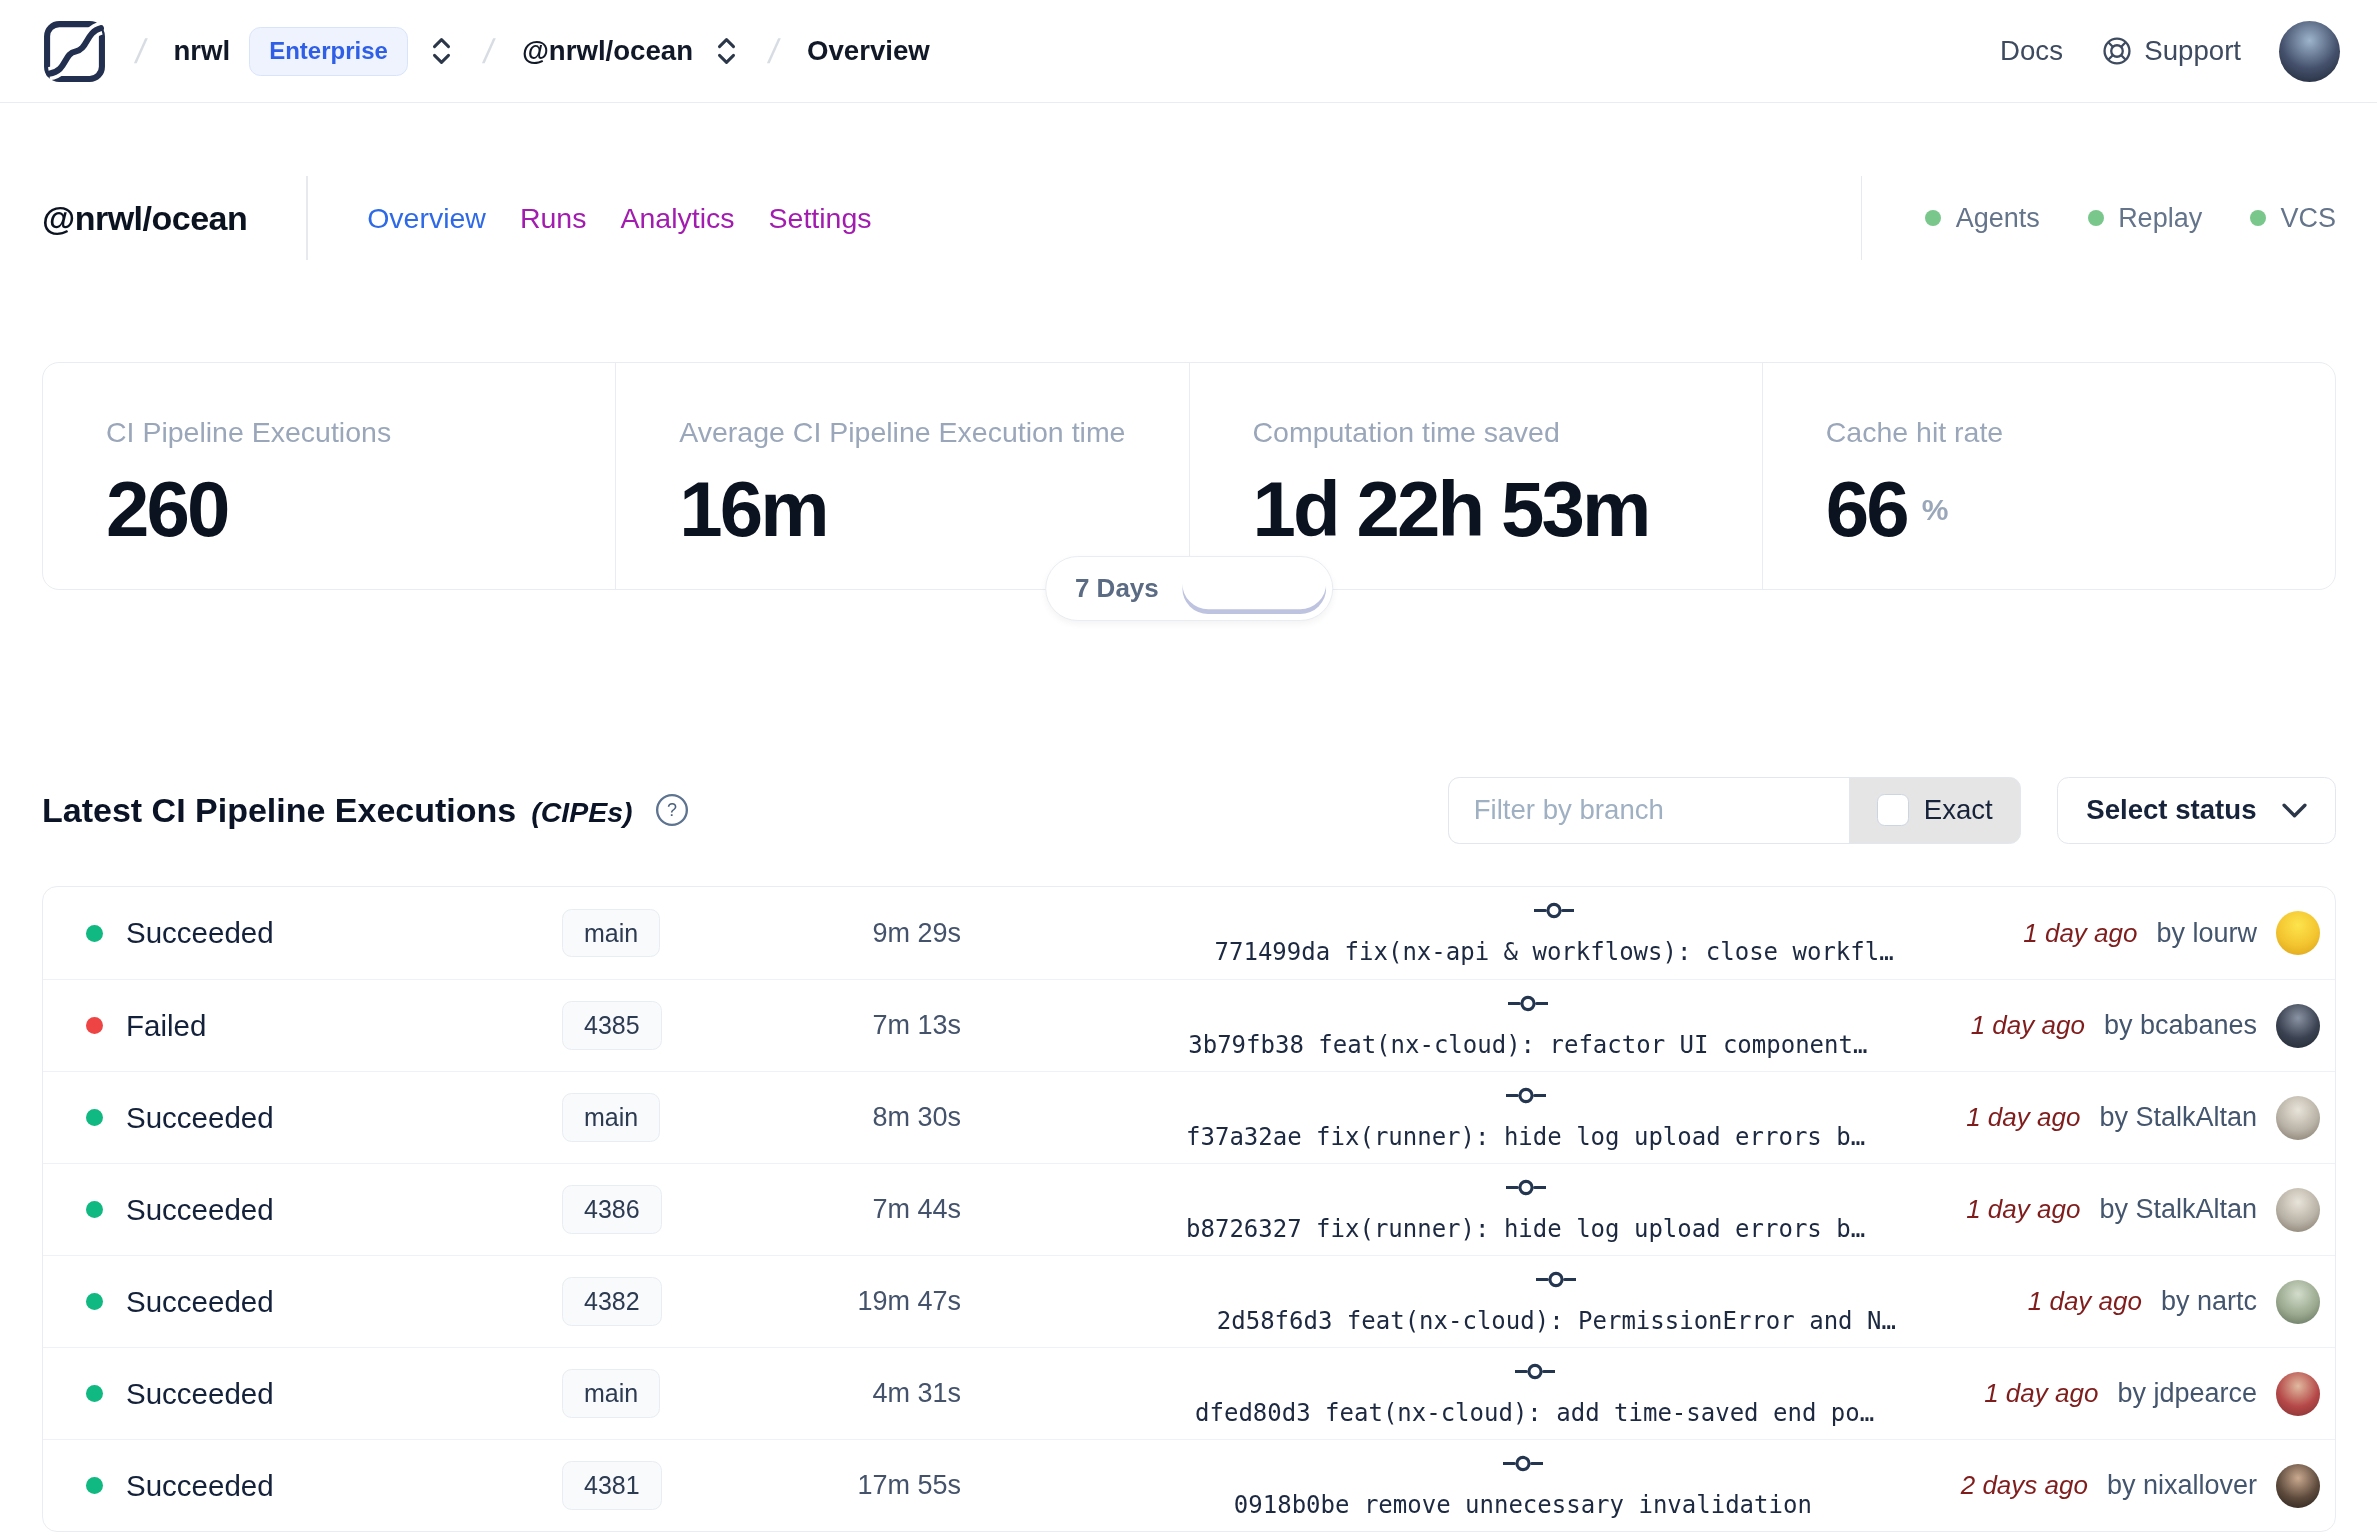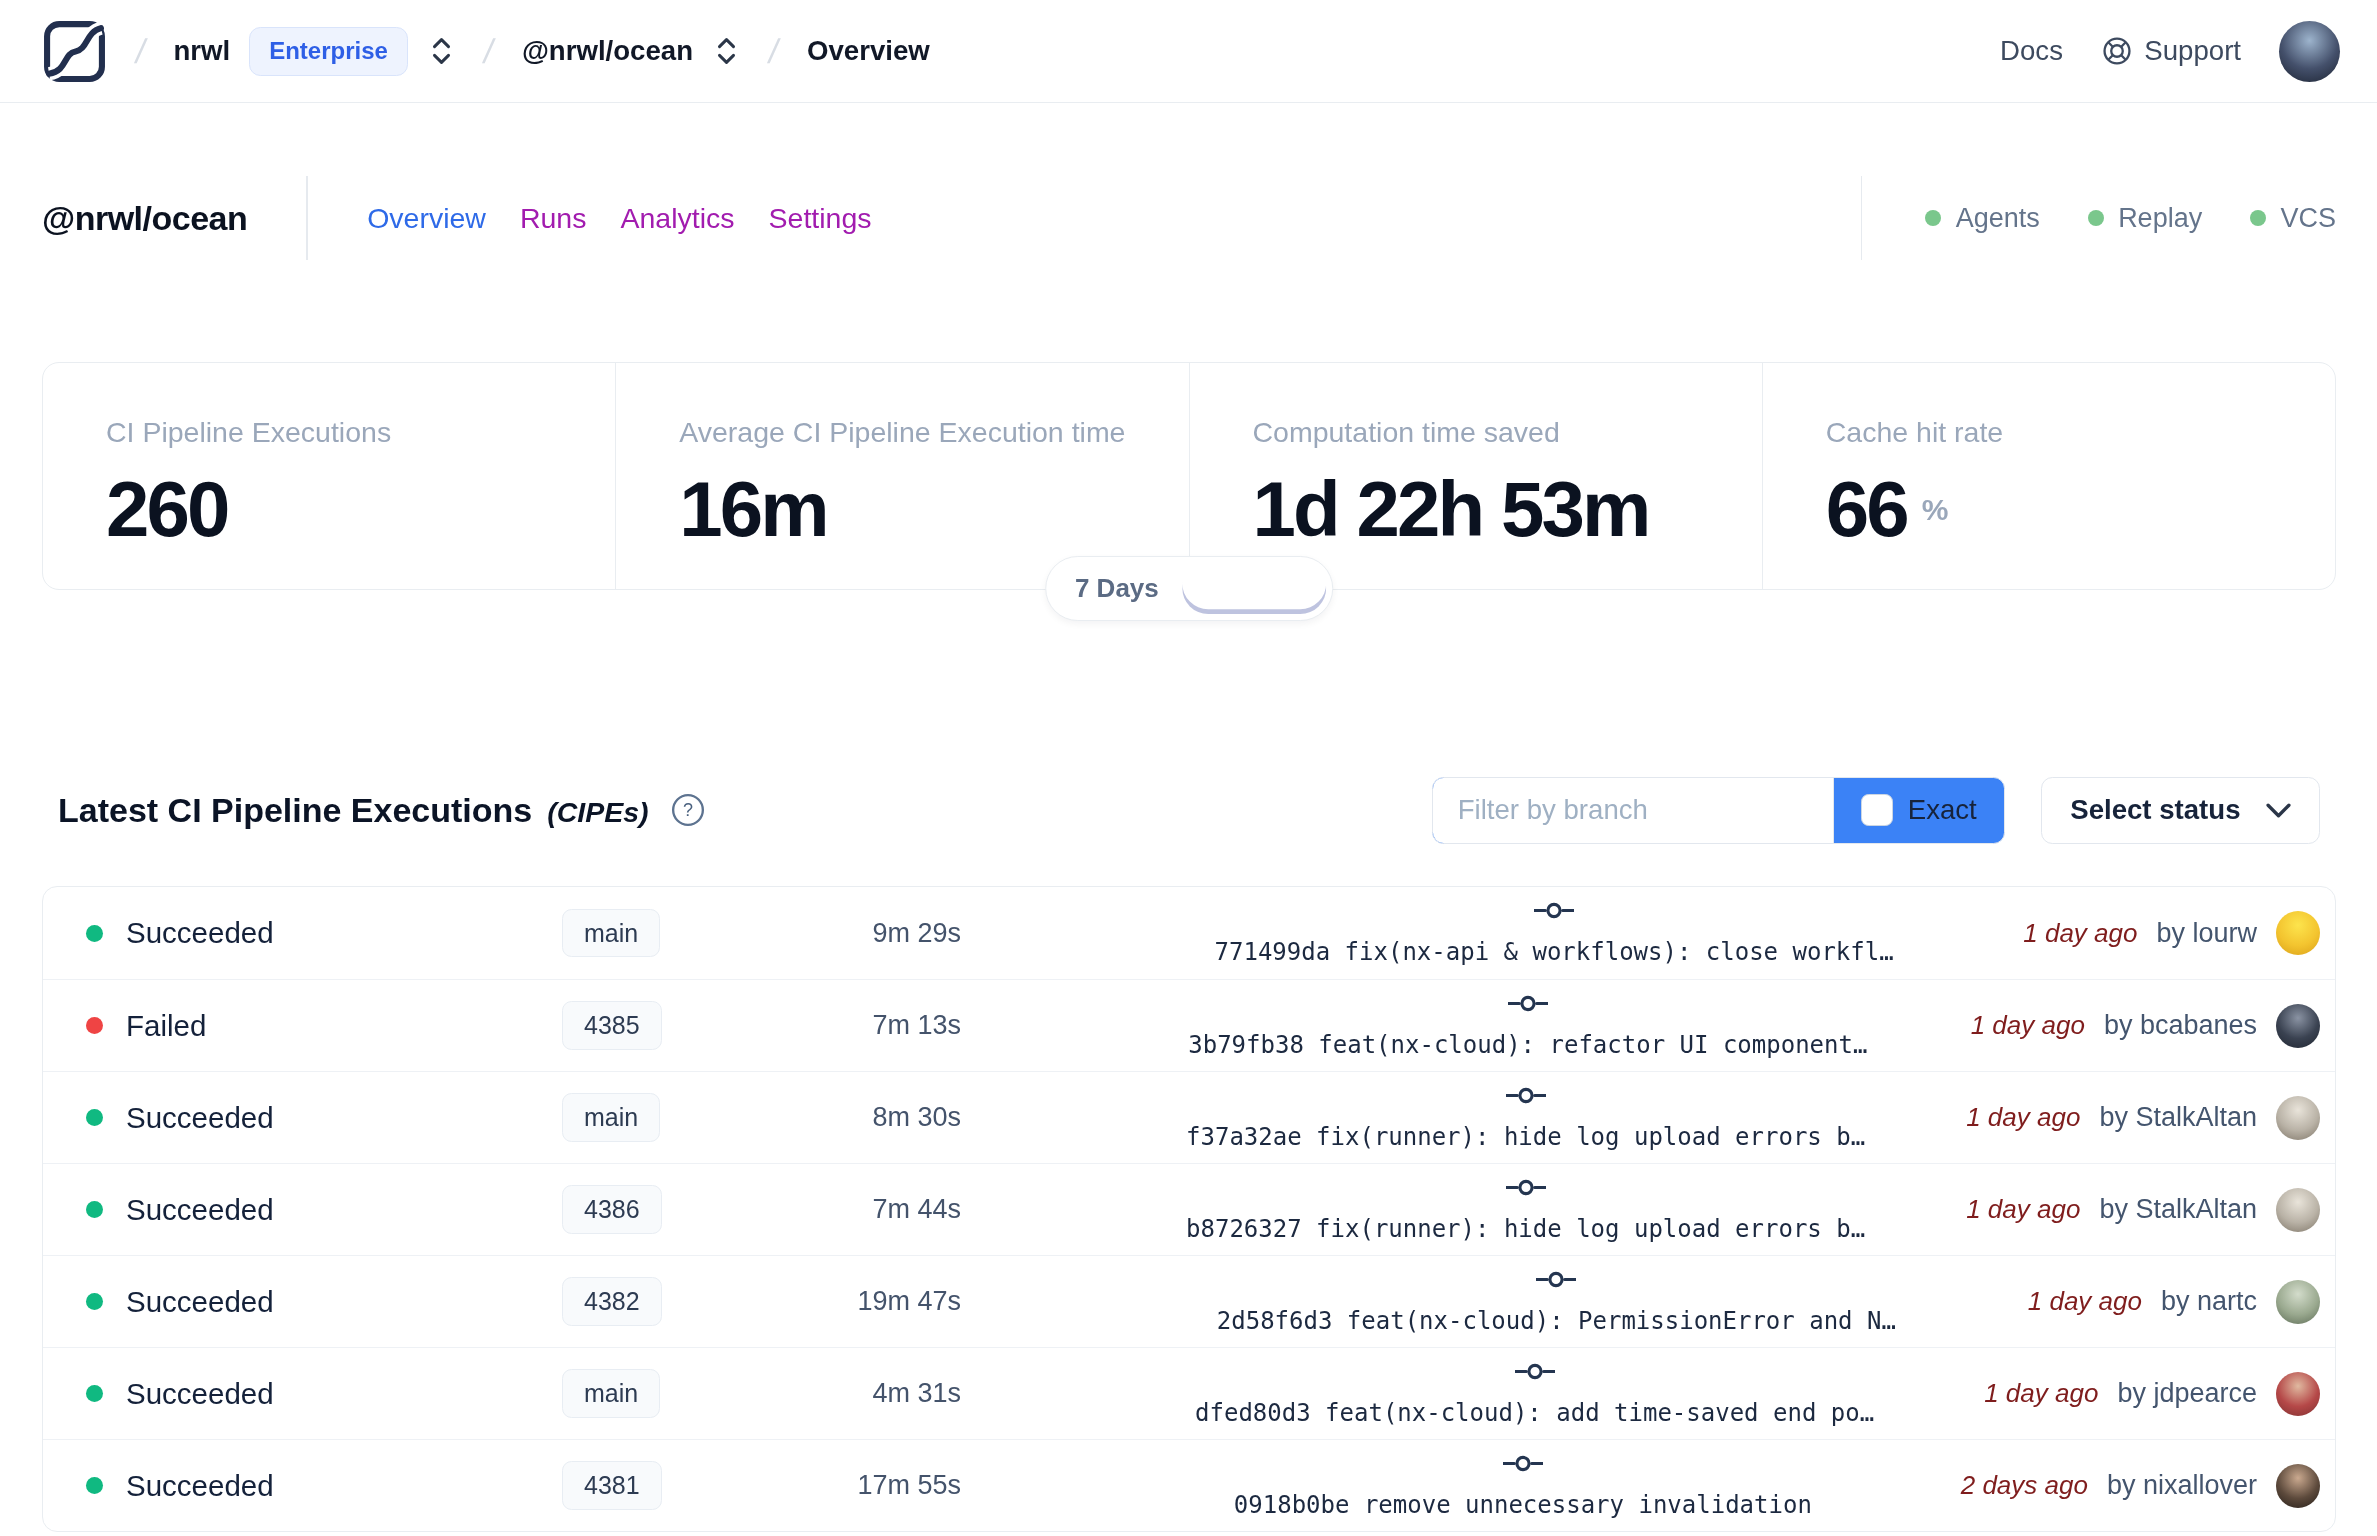--- a/index.html
+++ b/index.html
@@ -42,27 +42,27 @@
     display:flex;align-items:center;gap:15px;}
   .stat-unit{font-size:30px;font-weight:600;color:#9aa7ba;letter-spacing:0;}
   .stat-unit:empty{display:none;}
   .range-toggle{position:absolute;left:50%;bottom:-32px;transform:translateX(-50%);
     background:#fff;border:1.9px solid #e9edf1;border-radius:950px;padding:5.7px;display:flex;
     box-shadow:0 2.9px 7.6px rgba(15,23,42,.05);}
   .range-opt{font-size:26px;font-weight:600;color:#5b6b84;padding:10.5px 23px;border-radius:950px;cursor:pointer;white-space:nowrap;}
   .range-opt.selected{background:#2e5fe6;color:#fff;font-weight:700;
     box-shadow:inset 0 -4.8px 0 rgba(20,40,140,.28);}
   
-  .cipe-head{margin:186px 58px 0;display:flex;align-items:center;height:68px;}
+  .cipe-head{margin:186px 42px 0;display:flex;align-items:center;height:68px;}
   .section-title{font-size:34px;font-weight:700;color:#0b1426;display:flex;align-items:baseline;gap:15px;}
   .section-suffix{font-size:28.5px;font-style:italic;font-weight:600;color:#0b1426;}
   .help-btn{margin-left:21px;background:none;border:none;padding:0;cursor:pointer;display:flex;}
   .controls{margin-left:auto;display:flex;align-items:center;gap:36px;}
   .filter-box{display:flex;align-items:stretch;height:67px;border:1.9px solid #e2e7ee;border-radius:11.4px;
-    background:#3b82f6;box-sizing:border-box;overflow:hidden;}
+    background:#e5e5e5;box-sizing:border-box;overflow:hidden;}
   .filter-input{border:none;outline:none;width:350px;padding:0 25px;font-size:27.6px;
     font-family:"Liberation Sans",sans-serif;color:#17233a;}
   .filter-input::placeholder{color:#9fb0c3;}
   .exact-wrap{display:flex;align-items:center;gap:15px;padding:0 27px;border-left:1.9px solid #e2e7ee;}
   .exact-cb{appearance:none;-webkit-appearance:none;width:32px;height:32px;border:1.9px solid #ccd6e2;
     border-radius:7.6px;background:#fff;margin:0;cursor:pointer;}
   .exact-label{font-size:27.6px;font-weight:500;color:#17233a;}
   .status-select{height:67px;border:1.9px solid #e2e7ee;border-radius:11.4px;background:#fff;
     padding:0 28.5px;display:flex;align-items:center;gap:25px;font-size:27.6px;font-weight:600;
     color:#17233a;cursor:pointer;box-sizing:border-box;}

